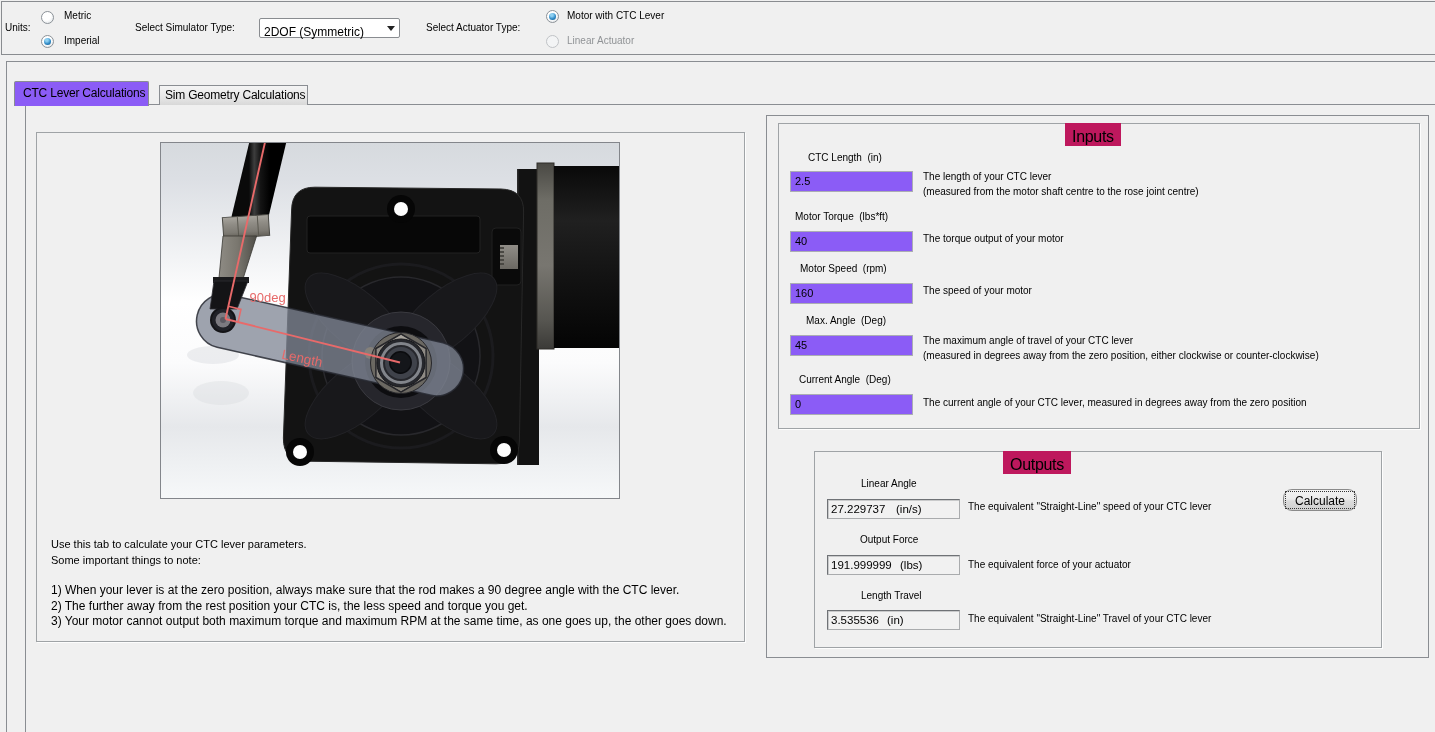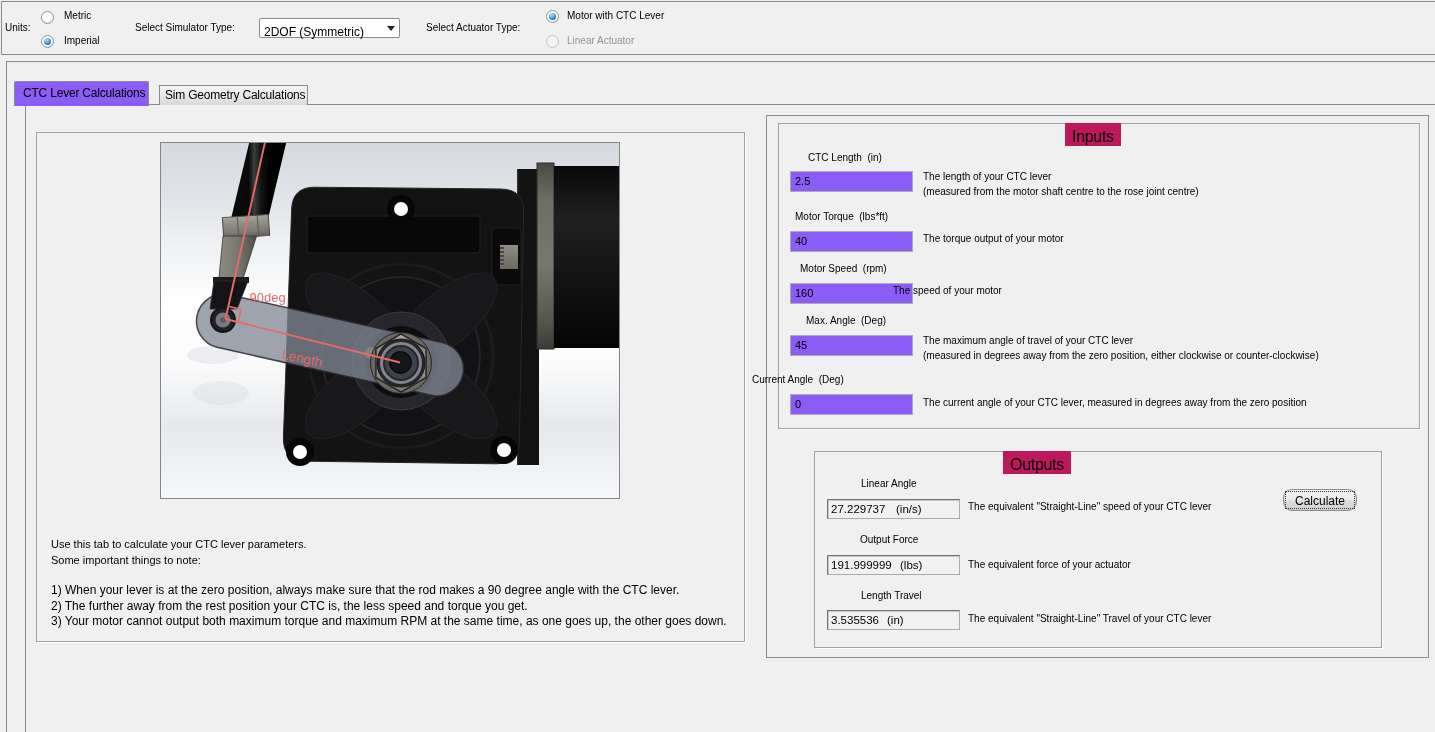--- a/index.html
+++ b/index.html
@@ -194,25 +194,25 @@
   <div class="legend" style="left:286px">Inputs</div>
 </div>
 <div class="lbl" style="left:808px;top:152px">CTC Length&nbsp; (in)</div>
 <div class="tbox" style="left:790px;top:171px;width:117px;height:19px">2.5</div>
 <div class="lbl" style="left:923px;top:170px;line-height:14.5px">The length of your CTC lever<br>(measured from the motor shaft centre to the rose joint centre)</div>
 <div class="lbl" style="left:795px;top:211px">Motor Torque&nbsp; (lbs*ft)</div>
 <div class="tbox" style="left:790px;top:231px;width:117px;height:19px">40</div>
 <div class="lbl" style="left:923px;top:233px">The torque output of your motor</div>
 <div class="lbl" style="left:800px;top:263px">Motor Speed&nbsp; (rpm)</div>
 <div class="tbox" style="left:790px;top:283px;width:117px;height:19px">160</div>
-<div class="lbl" style="left:893px;top:285px">The speed of your motor</div>
+<div class="lbl" style="left:923px;top:285px">The speed of your motor</div>
 <div class="lbl" style="left:806px;top:315px">Max. Angle&nbsp; (Deg)</div>
 <div class="tbox" style="left:790px;top:335px;width:117px;height:19px">45</div>
 <div class="lbl" style="left:923px;top:334px;line-height:14.5px">The maximum angle of travel of your CTC lever<br>(measured in degrees away from the zero position, either clockwise or counter-clockwise)</div>
-<div class="lbl" style="left:752px;top:374px">Current Angle&nbsp; (Deg)</div>
+<div class="lbl" style="left:799px;top:374px">Current Angle&nbsp; (Deg)</div>
 <div class="tbox" style="left:790px;top:394px;width:117px;height:19px">0</div>
 <div class="lbl" style="left:923px;top:397px">The current angle of your CTC lever, measured in degrees away from the zero position</div>
 
 <div class="fieldset" style="left:814px;top:451px;width:566px;height:195px">
   <div class="legend" style="left:188px">Outputs</div>
 </div>
 <div class="lbl" style="left:861px;top:478px">Linear Angle</div>
 <div class="obox" style="left:827px;top:499px;width:131px;height:18px">
     <span class="abs" style="left:3px">27.229737</span>
     <span class="abs" style="left:68px">(in/s)</span>

